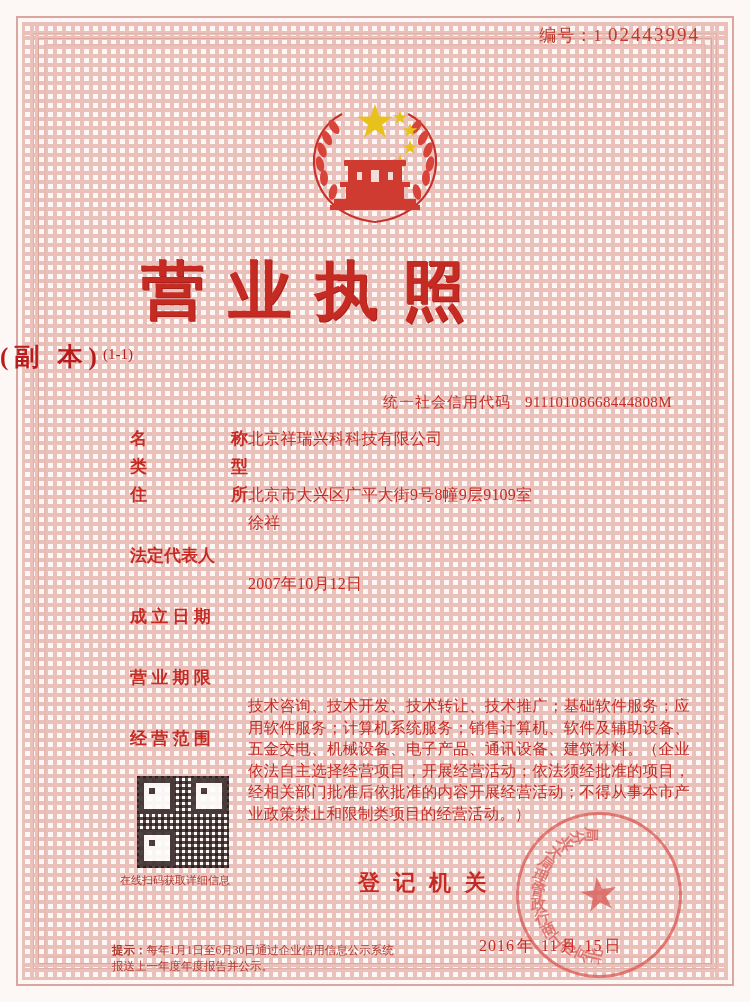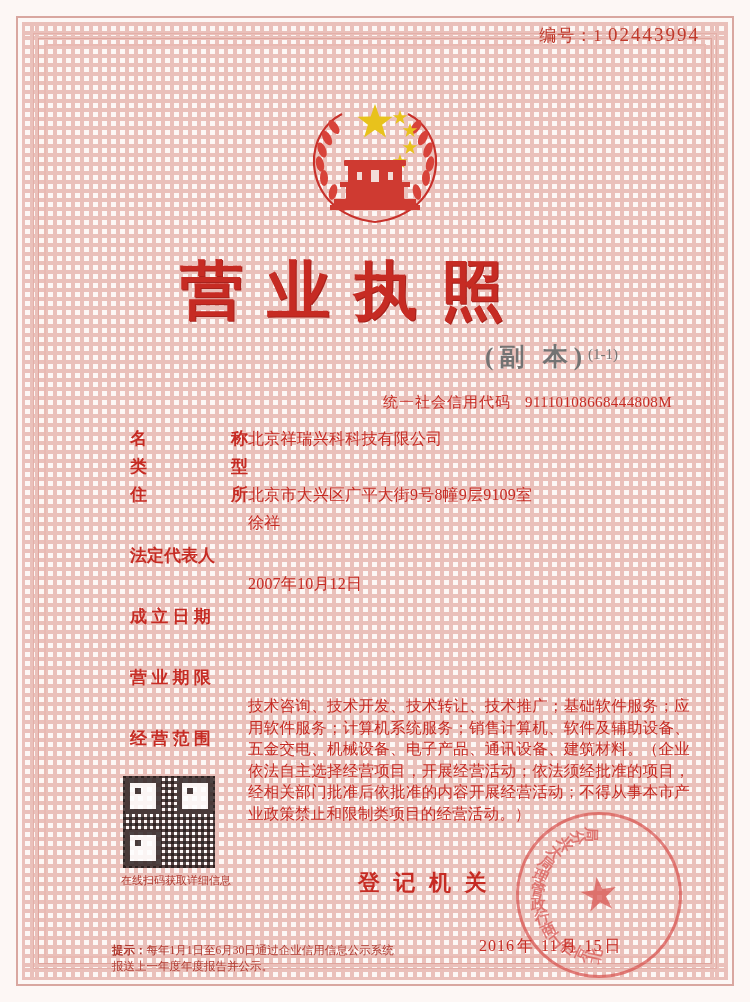--- a/index.html
+++ b/index.html
@@ -110,29 +110,28 @@
     left: 0;
     width: 606px;
     text-align: center;
     font-size: 63px;
     letter-spacing: 24px;
     text-indent: 24px;
     color: #c62b23;
     font-weight: bold;
     font-family: "Liberation Serif", serif;
     text-shadow: 1px 1px 0 #a8221c;
-    margin-left: 39px;
   }
   .subtitle {
     position: absolute;
     top: 340px;
     left: 0;
     width: 618px;
-    text-align: right;
-    color: #737373;
+    text-align: left;
+    color: #b91c1c;
   }
   .subtitle .sub-main {
     font-size: 25px;
     letter-spacing: 6px;
     font-weight: bold;
   }
   .subtitle .sub-idx {
     font-size: 15px;
     vertical-align: super;
     letter-spacing: 0px;
@@ -194,24 +193,24 @@
   }
   .scope-value {
     font-size: 15.5px;
     line-height: 21.5px;
     text-align: justify;
   }
 
   
   .qr-block {
     position: absolute;
-    left: 106px;
+    left: 120px;
     top: 776px;
     width: 125px;
-    text-align: right;
+    text-align: left;
   }
   .qr {
     width: 92px;
     height: 92px;
     margin: 0 auto;
     background-color: #fff;
     background-image:
       repeating-linear-gradient(90deg, #3a2b2b 0 3px, transparent 3px 6px),
       repeating-linear-gradient(0deg, #3a2b2b 0 3px, transparent 3px 6px);
     background-blend-mode: multiply;

